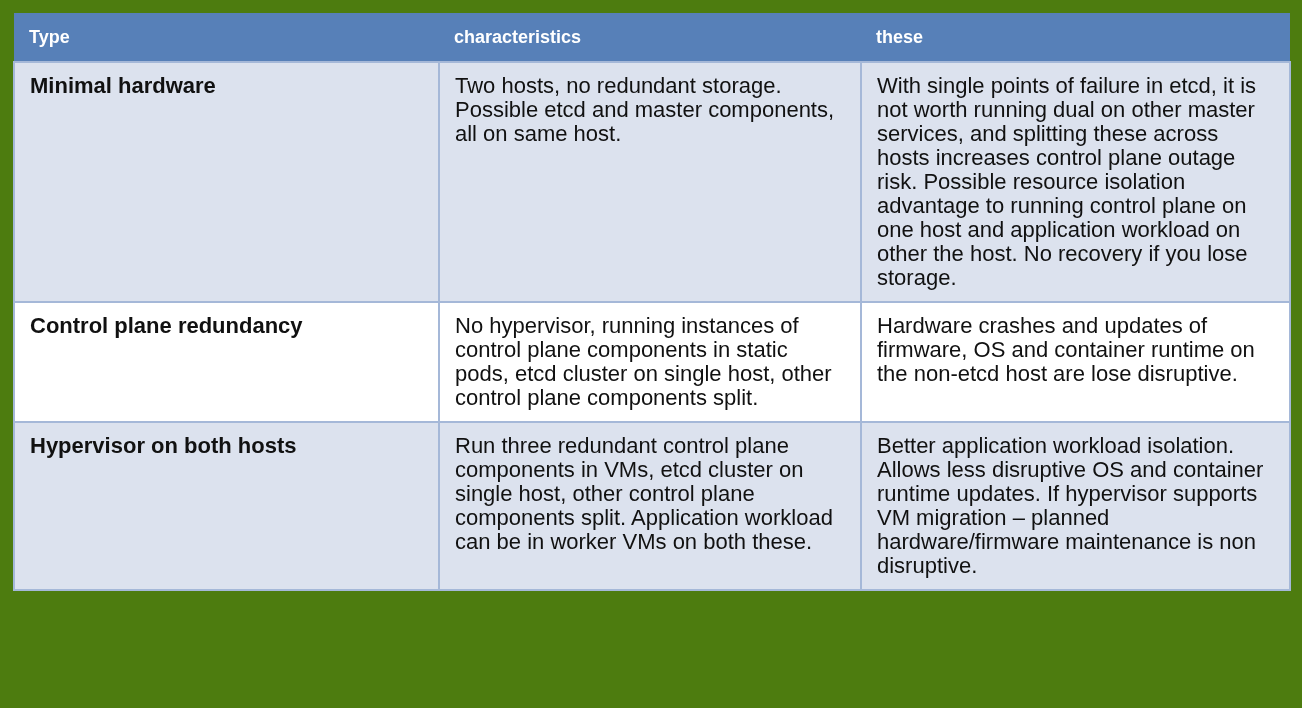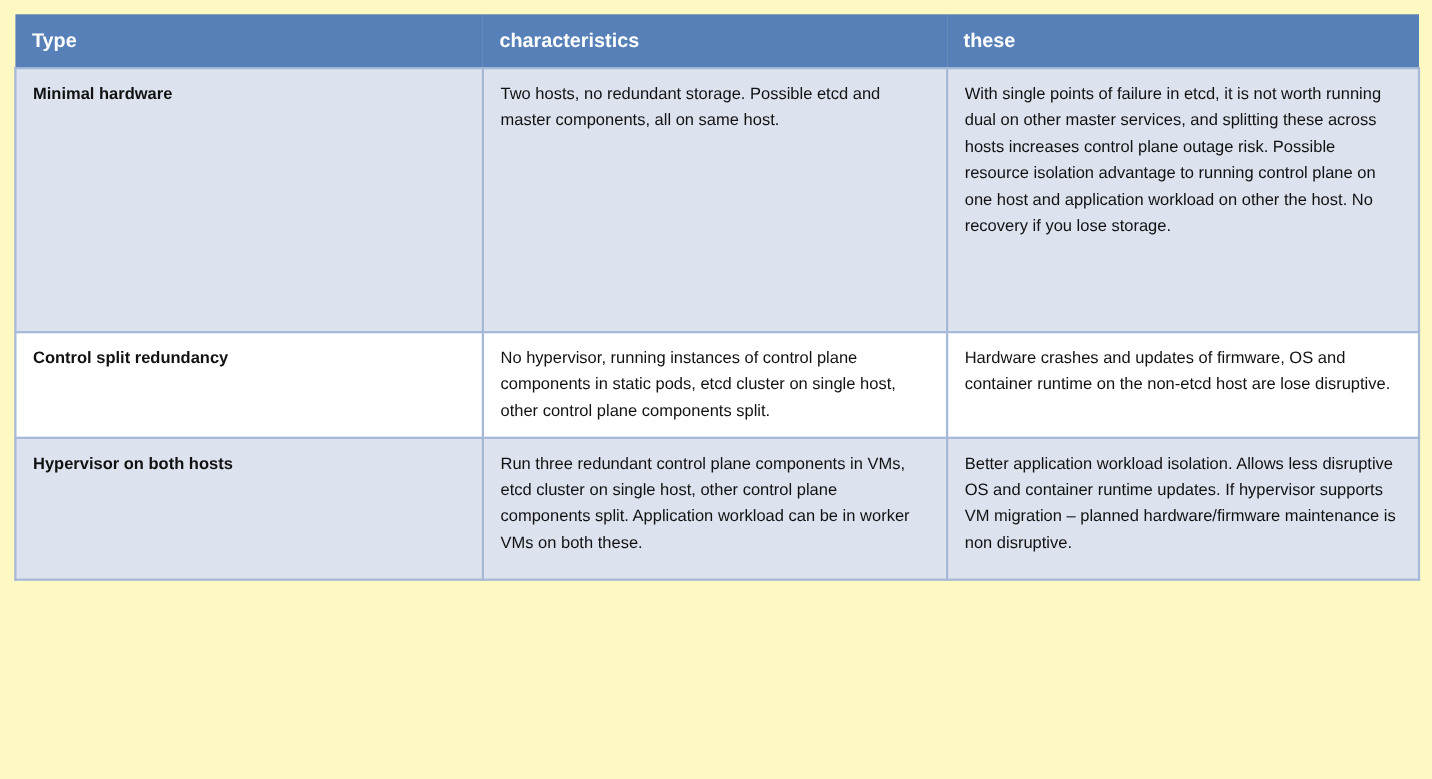--- a/index.html
+++ b/index.html
@@ -5,21 +5,21 @@
   * { box-sizing: border-box; }
   html, body {
     margin: 0;
     padding: 0;
     background: #ffffff;
     font-family: "Liberation Sans", "DejaVu Sans", sans-serif;
   }
   .page {
     width: 1302px;
     height: 708px;
-    background: #fef9c3;
+    background: #4d7c0f;
     overflow: hidden;
   }
   table.comparison {
     border-collapse: collapse;
     table-layout: fixed;
     width: 1276px;
     margin: 13px 0 0 13px;
   }
   col.c-type { width: 425px; }
   col.c-char { width: 422px; }
@@ -38,21 +38,21 @@
     font-weight: bold;
     text-align: left;
     vertical-align: middle;
     padding: 0 15px;
     border: none;
   }
   td {
     border: 2px solid #a5b8d8;
     vertical-align: top;
     padding: 11px 15px 11px 15px;
-    font-size: 15px;
+    font-size: 22px;
     line-height: 24px;
     color: #111111;
   }
   tbody tr:nth-child(odd) td { background: #dce2ee; }
   tbody tr:nth-child(even) td { background: #ffffff; }
   td.type-cell { font-weight: bold; }
 </style>
 </head>
 <body>
 
@@ -70,21 +70,21 @@
         <th>these</th>
       </tr>
     </thead>
     <tbody>
       <tr>
         <td class="type-cell">Minimal hardware</td>
         <td>Two hosts, no redundant storage. Possible etcd and master components, all on same host.</td>
         <td>With single points of failure in etcd, it is not worth running dual on other master services, and splitting these across hosts increases control plane outage risk. Possible resource isolation advantage to running control plane on one host and application workload on other the host. No recovery if you lose storage.</td>
       </tr>
       <tr>
-        <td class="type-cell">Control split redundancy</td>
+        <td class="type-cell">Control plane redundancy</td>
         <td>No hypervisor, running instances of control plane components in static pods, etcd cluster on single host, other control plane components split.</td>
         <td>Hardware crashes and updates of firmware, OS and container runtime on the non-etcd host are lose disruptive.</td>
       </tr>
       <tr>
         <td class="type-cell">Hypervisor on both hosts</td>
         <td>Run three redundant control plane components in VMs, etcd cluster on single host, other control plane components split. Application workload can be in worker VMs on both these.</td>
         <td>Better application workload isolation. Allows less disruptive OS and container runtime updates. If hypervisor supports VM migration – planned hardware/firmware maintenance is non disruptive.</td>
       </tr>
     </tbody>
   </table>

